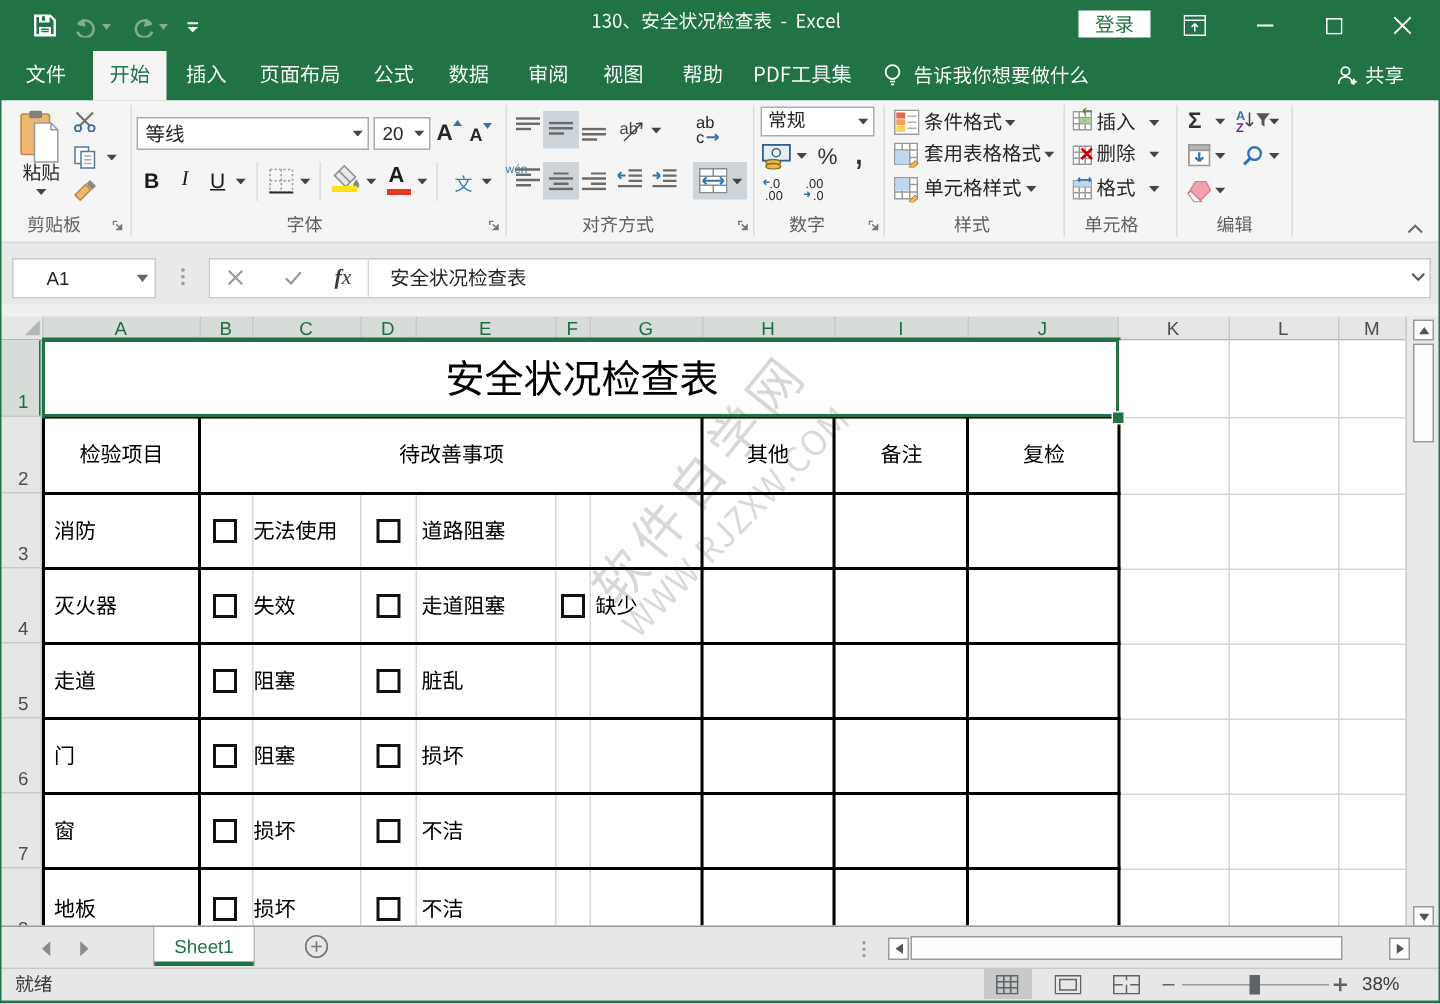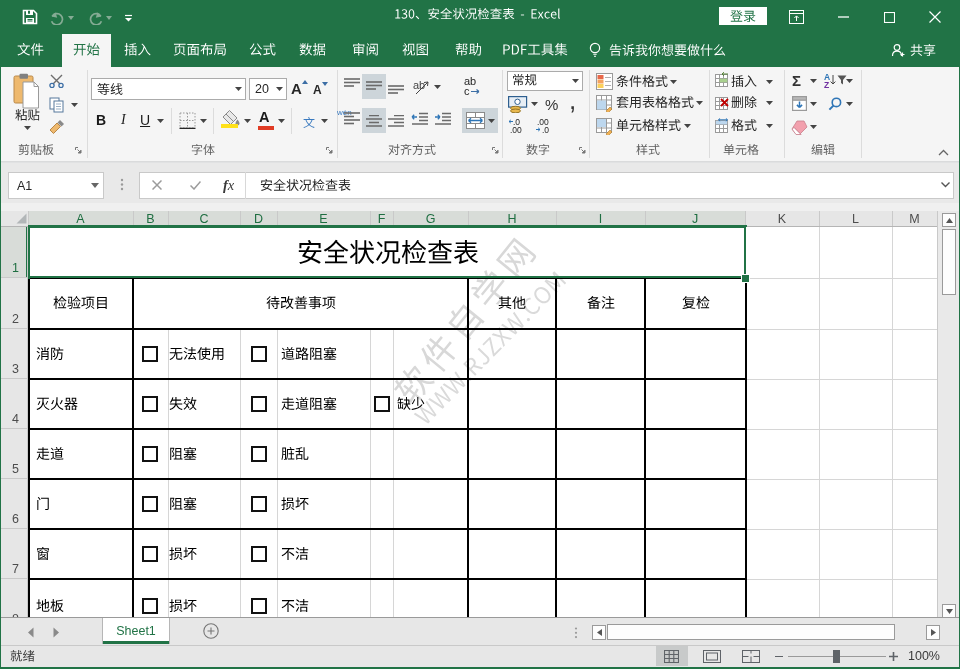--- a/index.html
+++ b/index.html
@@ -498,21 +498,21 @@
     <path d="M6 1h7l3 6-7 7H5L1 9z" fill="#f2a0ad" stroke="#c87f8c" stroke-width="0.8"></path>
     <path d="M9 14l-7-7" stroke="#fff" stroke-width="0"></path>
     <path d="M2.8 7.2L9.8 14.2" stroke="#c87f8c" stroke-width="0.8"></path>
     <path d="M3 7.5L10 14.5H5L1 9z" fill="#fff" stroke="#c87f8c" stroke-width="0.8"></path>
   </svg>
 <svg style="position:absolute;left:809.5px;top:125px;" width="7" height="4" viewBox="0 0 7 4">
     <path d="M0 0h7L3.5 4z" fill="#444"></path>
   </svg>
 <div style="position:absolute;left:0px;top:163px;width:960px;height:48px;background:#e9e9e9;"></div>
 <div style="position:absolute;left:8px;top:172px;width:96px;height:27px;background:#fff;border:1px solid #c9c9c9;"></div>
-<div style="position:absolute;top:178.5px;font: 12.5px/14px 'Liberation Sans',sans-serif;color:#262626;white-space:pre;left:17px;">A1</div>
+<div style="position:absolute;top:178.5px;font: 12.5px/14px 'Liberation Sans',sans-serif;color:#262626;white-space:pre;left:31px;">A1</div>
 <svg style="position:absolute;left:91px;top:183px;" width="8" height="5" viewBox="0 0 8 5">
     <path d="M0 0h8L4 5z" fill="#666"></path>
   </svg>
 <svg style="position:absolute;left:120px;top:178px;" width="4" height="13" viewBox="0 0 4 13">
     <circle cx="2" cy="2" r="1.2" fill="#9a9a9a"></circle>
     <circle cx="2" cy="6.5" r="1.2" fill="#9a9a9a"></circle>
     <circle cx="2" cy="11" r="1.2" fill="#9a9a9a"></circle>
   </svg>
 <div style="position:absolute;left:139px;top:172px;width:815px;height:27px;background:#fff;border:1px solid #c9c9c9;"></div>
 <svg style="position:absolute;left:152px;top:180px;" width="10" height="10" viewBox="0 0 10 10">
@@ -840,21 +840,21 @@
 <svg style="position:absolute;left:742px;top:650px;" width="18" height="13" viewBox="0 0 18 13">
     <rect x="0.5" y="0.5" width="17" height="12" fill="none" stroke="#5f6368"></rect>
     <path d="M0.5 6.5h6m5 0h6M9 0.5v3m0 3v6" stroke="#5f6368"></path>
   </svg>
 <div style="position:absolute;left:775px;top:655.5px;width:8px;height:1.8px;background:#5f6368;"></div>
 <div style="position:absolute;left:788px;top:655.8px;width:98px;height:1.2px;background:#9a9a9a;"></div>
 <div style="position:absolute;left:833px;top:650px;width:7px;height:13px;background:#5f6368;"></div>
 <svg style="position:absolute;left:889px;top:652px;" width="9" height="9" viewBox="0 0 9 9">
     <path d="M4.5 0v9M0 4.5h9" stroke="#5f6368" stroke-width="1.6"></path>
   </svg>
-<div style="position:absolute;top:649px;font: 12.5px/14px 'Liberation Sans',sans-serif;color:#3a3a3a;white-space:pre;left:908px;">100%</div>
+<div style="position:absolute;top:649px;font: 12.5px/14px 'Liberation Sans',sans-serif;color:#3a3a3a;white-space:pre;left:908px;">38%</div>
 <div style="position:absolute;left:0px;top:0px;width:1.2px;height:669px;background:#217346;"></div>
 <div style="position:absolute;left:958.8px;top:0px;width:1.2px;height:669px;background:#217346;"></div>
 <div style="position:absolute;left:0px;top:667px;width:960px;height:2px;background:#217346;"></div>
 <svg width="0" height="0" style="position:absolute">
     <defs>
       <path id="g0031" d="M88 0H490V-76H343V-733H273C233 -710 186 -693 121 -681V-623H252V-76H88Z"></path>
       <path id="g0033" d="M263 13C394 13 499 -65 499 -196C499 -297 430 -361 344 -382V-387C422 -414 474 -474 474 -563C474 -679 384 -746 260 -746C176 -746 111 -709 56 -659L105 -601C147 -643 198 -672 257 -672C334 -672 381 -626 381 -556C381 -477 330 -416 178 -416V-346C348 -346 406 -288 406 -199C406 -115 345 -63 257 -63C174 -63 119 -103 76 -147L29 -88C77 -35 149 13 263 13Z"></path>
       <path id="g0030" d="M278 13C417 13 506 -113 506 -369C506 -623 417 -746 278 -746C138 -746 50 -623 50 -369C50 -113 138 13 278 13ZM278 -61C195 -61 138 -154 138 -369C138 -583 195 -674 278 -674C361 -674 418 -583 418 -369C418 -154 361 -61 278 -61Z"></path>
       <path id="g3001" d="M273 56 341 -2C279 -75 189 -166 117 -224L52 -167C123 -109 209 -23 273 56Z"></path>
       <path id="g5b89" d="M414 -823C430 -793 447 -756 461 -725H93V-522H168V-654H829V-522H908V-725H549C534 -758 510 -806 491 -842ZM656 -378C625 -297 581 -232 524 -178C452 -207 379 -233 310 -256C335 -292 362 -334 389 -378ZM299 -378C263 -320 225 -266 193 -223C276 -195 367 -162 456 -125C359 -60 234 -18 82 9C98 25 121 59 130 77C293 42 429 -10 536 -91C662 -36 778 23 852 73L914 8C837 -41 723 -96 599 -148C660 -209 707 -285 742 -378H935V-449H430C457 -499 482 -549 502 -596L421 -612C401 -561 372 -505 341 -449H69V-378Z"></path>

